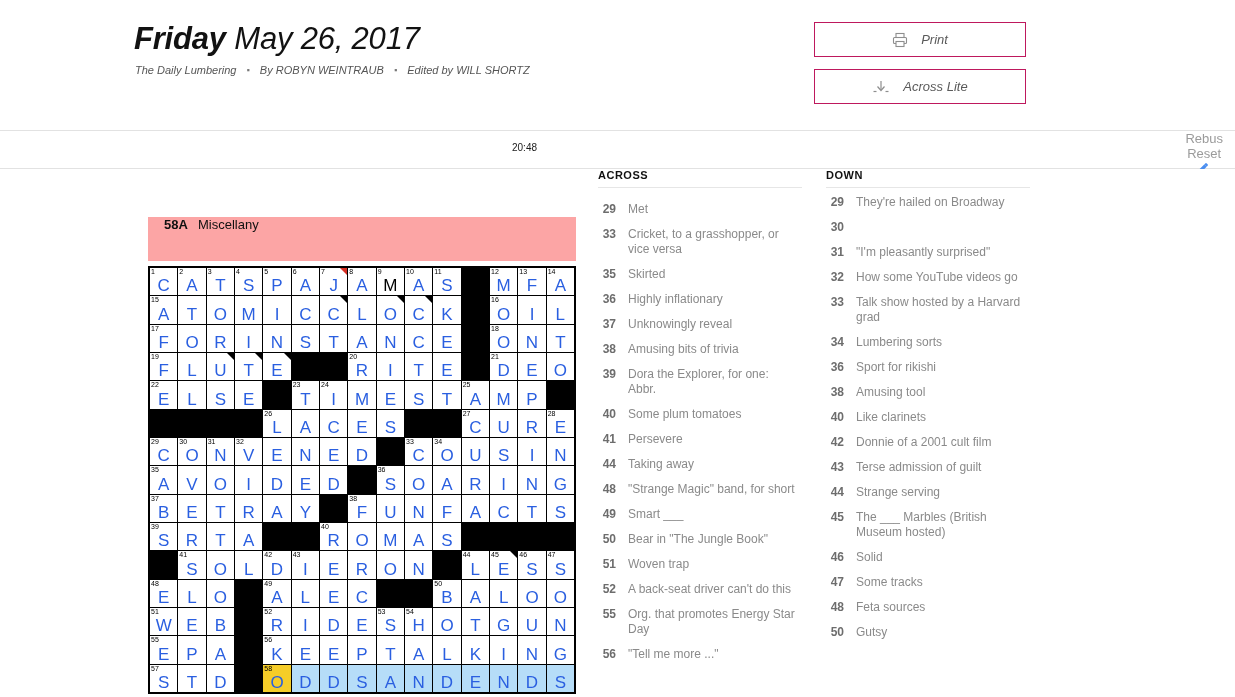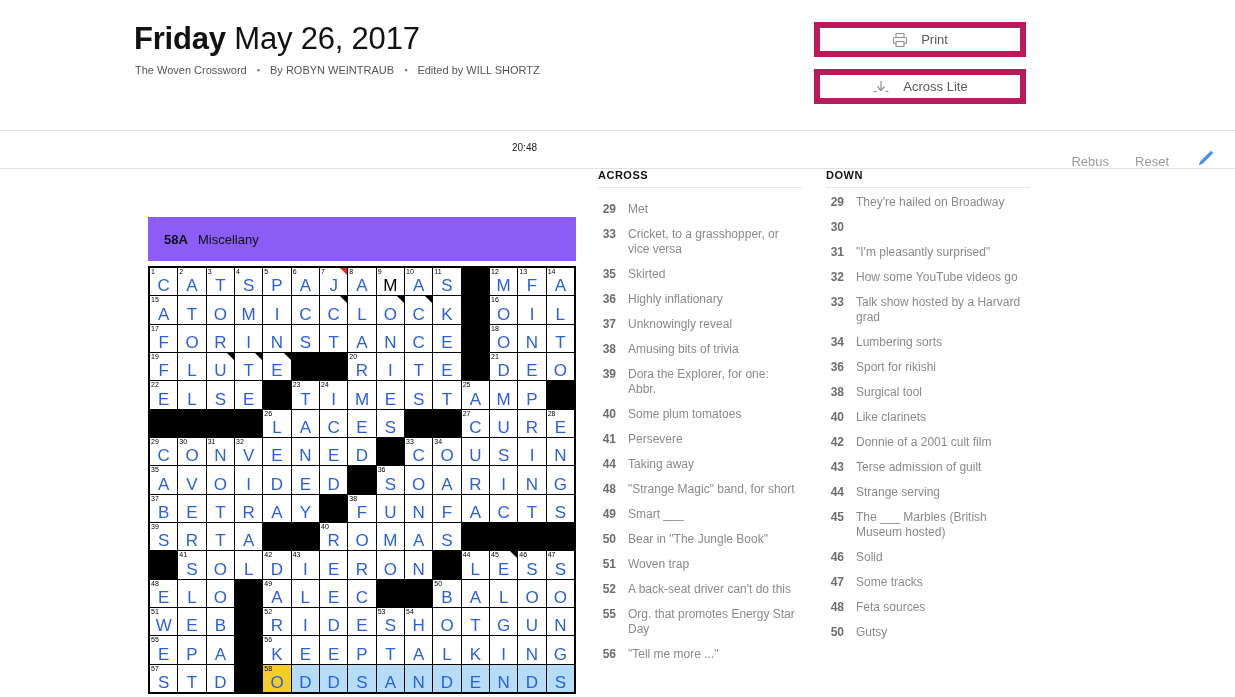--- a/index.html
+++ b/index.html
@@ -10,20 +10,21 @@
     font-family: "Liberation Sans", sans-serif;
     overflow: hidden;
   }
 
   
   .header {
     position: relative;
     height: 131px;
     border-bottom: 1px solid #e2e2e2;
     background: #fff;
+    font-style: italic;
   }
   .puz-title {
     position: absolute;
     left: 134px; top: 21px;
     font-size: 31px;
     color: #121212;
     letter-spacing: -0.2px;
     white-space: nowrap;
   }
   .puz-title .day { font-weight: bold; }
@@ -47,21 +48,21 @@
     position: absolute;
     left: 814px; top: 22px;
     width: 212px;
   }
   .hdr-btn {
     display: flex;
     align-items: center;
     justify-content: center;
     width: 212px;
     height: 35px;
-    border: 6px solid #be185d;
+    border: 1px solid #be185d;
     background: #fff;
     color: #5a5a5a;
     font-size: 13px;
     margin-bottom: 12px;
     cursor: pointer;
   }
   .hdr-btn .bi { margin-right: 13px; display: inline-flex; }
 
   
   .toolbar {
@@ -74,21 +75,22 @@
     position: absolute;
     left: 512px; top: 11px;
     font-size: 10px;
     color: #1a1a1a;
   }
   .tb-right {
     position: absolute;
     right: 12px; top: 0;
     height: 38px;
     display: flex;
-    align-items: flex-end;
+    align-items: center;
+    flex-direction: column;
   }
   .tb-link {
     font-size: 13px;
     color: #9b9b9b;
     margin-left: 26px;
     cursor: pointer;
   }
   .tb-pencil {
     margin-left: 26px;
     margin-right: 8px;
@@ -101,23 +103,22 @@
     position: relative;
     height: 528px;
     background: #fff;
   }
 
   
   .clue-banner {
     position: absolute;
     left: 148px; top: 48px;
     width: 428px; height: 44px;
-    background: #8b5cf6;
+    background: #fca5a5;
     display: flex;
-    align-items: center;
   }
   .clue-banner .num {
     font-size: 13px;
     font-weight: bold;
     color: #111;
     margin-left: 16px;
     width: 34px;
   }
   .clue-banner .txt {
     font-size: 13px;
@@ -228,21 +229,21 @@
 </style>
 </head>
 <body>
 
 <div class="header">
   <div class="puz-title">
     <span class="day">Friday</span>
     <span class="date">May 26, 2017</span>
   </div>
   <div class="byline">
-    <span>The Woven Crossword</span>
+    <span>The Daily Lumbering</span>
     <span class="sep">▪</span>
     <span>By ROBYN WEINTRAUB</span>
     <span class="sep">▪</span>
     <span>Edited by WILL SHORTZ</span>
   </div>
 
   <div class="hdr-buttons">
     <div class="hdr-btn">
       <span class="bi">
         <svg width="16" height="16" viewBox="0 0 16 16">
@@ -1071,21 +1072,21 @@
         <div class="clue">
           <span class="n">34</span>
           <span class="c">Lumbering sorts</span>
         </div>
         <div class="clue">
           <span class="n">36</span>
           <span class="c">Sport for rikishi</span>
         </div>
         <div class="clue">
           <span class="n">38</span>
-          <span class="c">Surgical tool</span>
+          <span class="c">Amusing tool</span>
         </div>
         <div class="clue">
           <span class="n">40</span>
           <span class="c">Like clarinets</span>
         </div>
         <div class="clue marked">
           <span class="n">42</span>
           <span class="c">Donnie of a 2001 cult film</span>
         </div>
         <div class="clue">

